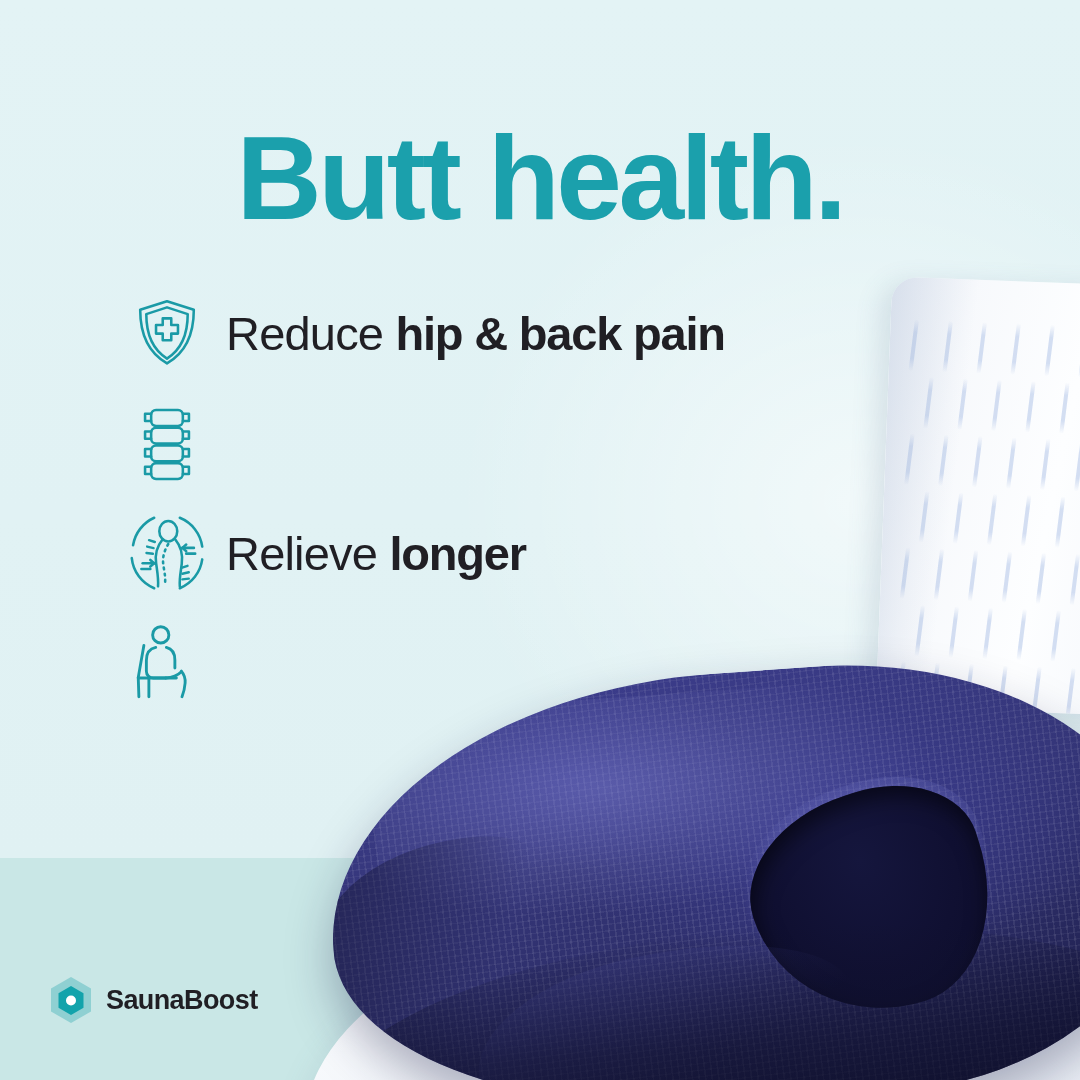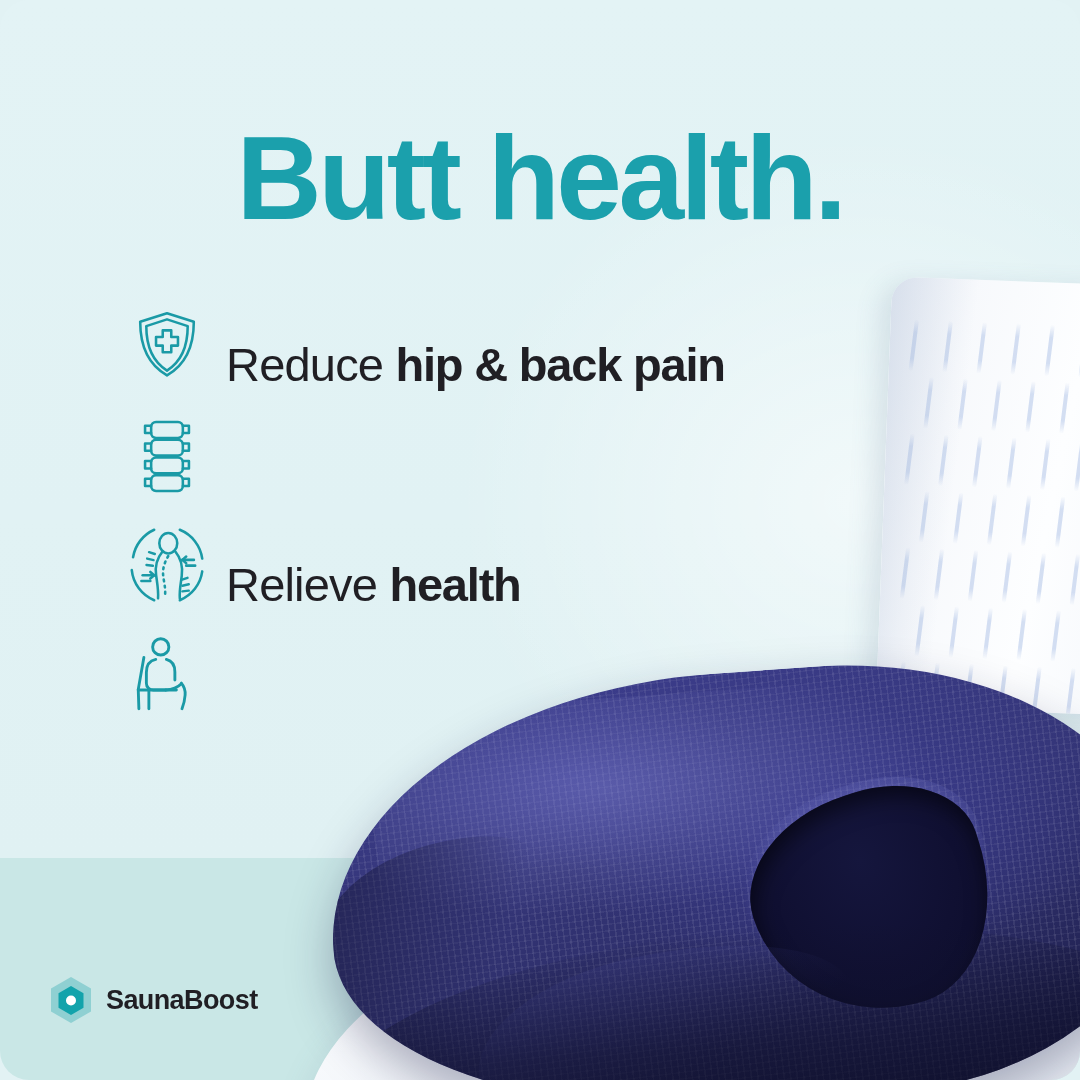--- a/index.html
+++ b/index.html
@@ -7,21 +7,20 @@
   body {
     font-family: "Liberation Sans", sans-serif;
     background:#e2f2f4;
     overflow:hidden;
   }
   #stage {
     position:relative;
     width:1080px; height:1080px;
     overflow:hidden;
     background:#e2f2f4;
-    border-radius:29px;
   }
 
   
   .bg-top {
     position:absolute; left:0; top:0; width:1080px; height:858px;
     background:linear-gradient(180deg,#e3f3f5 0%, #e1f2f4 60%, #e0f1f3 100%);
   }
   .bg-bottom {
     position:absolute; left:0; top:858px; width:1080px; height:222px;
     background:#c9e7e6;
@@ -50,21 +49,21 @@
   }
 
   
   .benefits {
     position:absolute;
     left:124px; top:278px;
     width:780px;
   }
   .benefit-row {
     display:flex;
-    align-items:flex-end;
+    align-items:center;
     height:110px;
   }
   .benefit-icon {
     width:86px; height:86px;
     flex:0 0 86px;
     display:flex; align-items:center; justify-content:center;
   }
   .benefit-icon svg { display:block; }
   .benefit-text {
     margin-left:16px;
@@ -333,21 +332,21 @@
             <path d="M18 22 l4.5 1.4"></path>
               <path d="M16.5 27 l5 1.2"></path>
               <path d="M16 32 l5 .6"></path>
             <path d="M48 42 l-4.8 1.6"></path>
               <path d="M49 47 l-5 1.2"></path>
               <path d="M49 52 l-5 .6"></path>
           </g>
         </svg>
       </span>
       <span class="benefit-text">
-        <span>Relieve </span><span class="strong">health</span>
+        <span>Relieve </span><span class="strong">longer</span>
       </span>
     </div>
 
     <div class="benefit-row">
       <span class="benefit-icon">
         <svg width="78" height="80" viewBox="0 0 60 64" fill="none" stroke="#1a9aa6" stroke-width="2.3" stroke-linecap="round" stroke-linejoin="round">
           <circle cx="25" cy="9.5" r="6.5"></circle>
           <path d="M21 19.5 c-5 1 -7.5 5 -7.5 10.5 v8.5 c0 3.2 2.4 5.5 5.5 5.5 h18.5"></path>
           <path d="M29.5 19.5 c4.8 1.2 6.8 5 6.8 10 v6.5"></path>
           <path d="M11.5 18 L7 43.5"></path>

